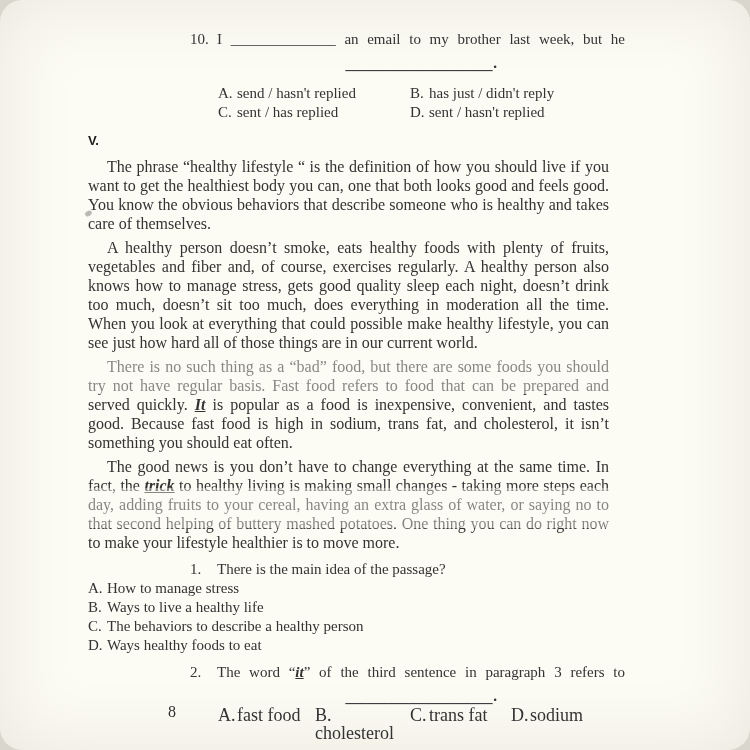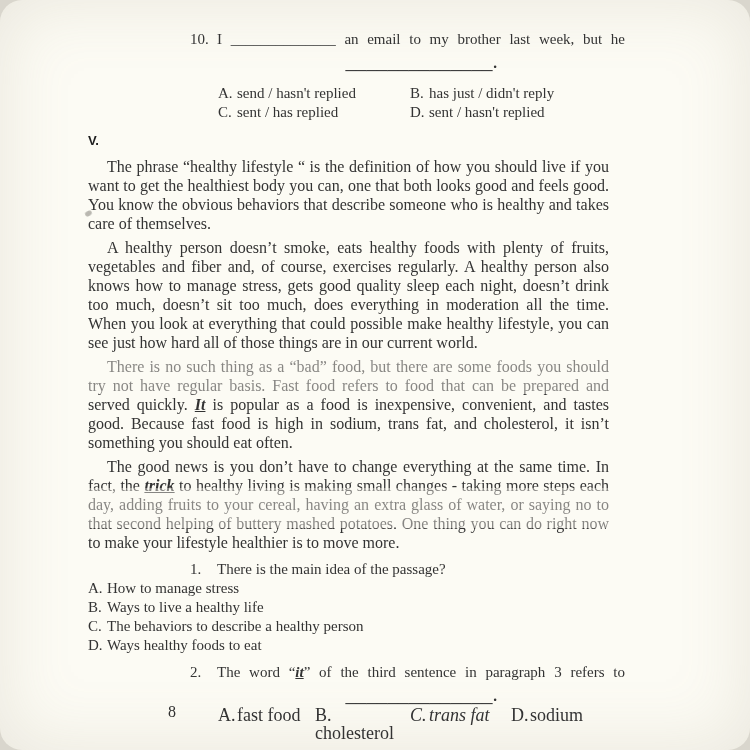--- a/index.html
+++ b/index.html
@@ -42,21 +42,21 @@
   }
   .para.first { margin-top: 8px; }
   .kw { font-weight: 700; text-decoration: underline; font-style: italic; }
 
   .qblock { margin-top: 8px; margin-left: 102px; }
   .q-options { font-size: 15px; line-height: 19px; }
 
   .q2-opts { display: flex; margin: 2px 0 0 130px; font-size: 18px; line-height: 18.4px; }
   .q2-opts .o1 { width: 97px; }
   .q2-opts .o2 { width: 95px; }
-  .q2-opts .o3 { width: 101px; font-style: italic; }
+  .q2-opts .o3 { width: 101px; }
 
   .page-number { position: absolute; left: 168px; top: 703px; font-size: 16px; color: #2f2f2f; }
 
   .fade-band { position: absolute; pointer-events: none; background: rgba(252,251,244,0.42); }
   .band-1 { left: 84px; top: 354px; width: 545px; height: 40px; }
   .band-2 { left: 84px; top: 488px; width: 545px; height: 40px; }
   .margin-mark {
     position: absolute; left: 85px; top: 211px; width: 7px; height: 5px;
     background: rgba(130,128,120,0.55); border-radius: 50% 40% 60% 50%;
     transform: rotate(-25deg); filter: blur(0.6px);

